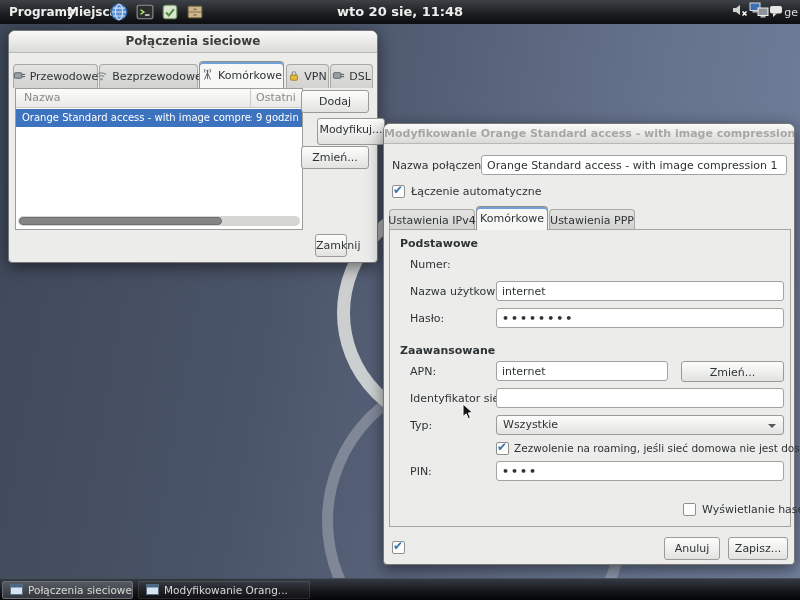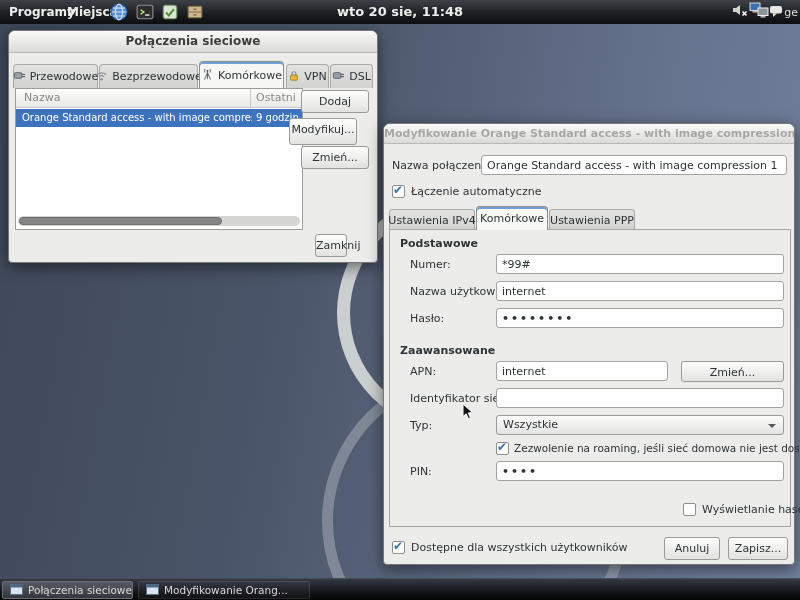--- a/index.html
+++ b/index.html
@@ -212,21 +212,21 @@
       <div class="list-row selected" style="top:20px">
         <span style="position:absolute; left:6px; width:230px; overflow:hidden">Orange Standard access - with image compression 1</span>
         <span style="position:absolute; left:240px; width:46px; overflow:hidden">9 godzin</span>
       </div>
       <div class="hscroll" style="left:2px; right:2px; bottom:3px">
         <div class="thumb"></div>
       </div>
     </div>
 
     <div class="btn" style="left:292px; top:59px; width:68px; height:23px">Dodaj</div>
-    <div class="btn" style="left:280px; top:87px; width:68px; height:27px">Modyfikuj...</div>
+    <div class="btn" style="left:308px; top:87px; width:68px; height:27px">Modyfikuj...</div>
     <div class="btn" style="left:292px; top:115px; width:68px; height:23px">Zmień...</div>
 
     <div class="btn" style="left:306px; top:203px; width:32px; height:23px">Zamknij</div>
   </div>
 
   <div class="win" style="left:383px; top:123px; width:412px; height:442px; z-index:20">
     <div class="titlebar dim" style="height:20px; line-height:19px">Modyfikowanie Orange Standard access - with image compression 1</div>
 
     <span class="lbl" style="left:8px; top:35px">Nazwa połączenia:</span>
     <input class="field" style="left: 97px; top: 31px; width: 306px; height: 20px;" value="Orange Standard access - with image compression 1">
@@ -242,21 +242,20 @@
     </div>
     <div class="tab" style="left:165px; top:85px; width:86px; height:21px">
       <span>Ustawienia PPP</span>
     </div>
 
     <div class="frame" style="left:5px; top:105px; width:402px; height:298px"></div>
 
     <span class="heading" style="left:16px; top:113px">Podstawowe</span>
 
     <span class="lbl" style="left:26px; top:134px">Numer:</span>
-    <input class="field" style="left: 112px; top: 130px; width: 288px; height: 20px;" value="*99#">
 
     <span class="lbl" style="left:26px; top:161px">Nazwa użytkownika:</span>
     <input class="field" style="left: 112px; top: 157px; width: 288px; height: 20px;" value="internet">
 
     <span class="lbl" style="left:26px; top:188px">Hasło:</span>
     <input class="field dots" style="left: 112px; top: 184px; width: 288px; height: 20px;" value="••••••••">
 
     <span class="heading" style="left:16px; top:220px">Zaawansowane</span>
 
     <span class="lbl" style="left:26px; top:241px">APN:</span>
@@ -275,21 +274,20 @@
     <span class="cb on" style="left:112px; top:318px"></span>
     <span class="lbl" style="left:130px; top:318px; font-size:10.5px">Zezwolenie na roaming, jeśli sieć domowa nie jest dostępna</span>
 
     <span class="lbl" style="left:26px; top:341px">PIN:</span>
     <input class="field dots" style="left: 112px; top: 337px; width: 288px; height: 20px;" value="••••">
 
     <span class="cb" style="left:299px; top:379px"></span>
     <span class="lbl" style="left:318px; top:379px">Wyświetlanie haseł</span>
 
     <span class="cb on" style="left:8px; top:417px"></span>
-    <span class="lbl" style="left:27px; top:417px">Dostępne dla wszystkich użytkowników</span>
     <div class="btn" style="left:280px; top:413px; width:56px; height:23px">Anuluj</div>
     <div class="btn" style="left:344px; top:413px; width:60px; height:23px">Zapisz...</div>
   </div>
 
   <span class="cursor" style="left:462px; top:403px">
     <svg width="12" height="18" viewBox="0 0 12 18">
         <path d="M1 1 L1 13.5 L4.2 10.8 L6.3 15.6 L8.4 14.7 L6.3 10 L10.5 9.6 Z" fill="#161616" stroke="#fff" stroke-width="1"></path>
       </svg>
   </span>
 

